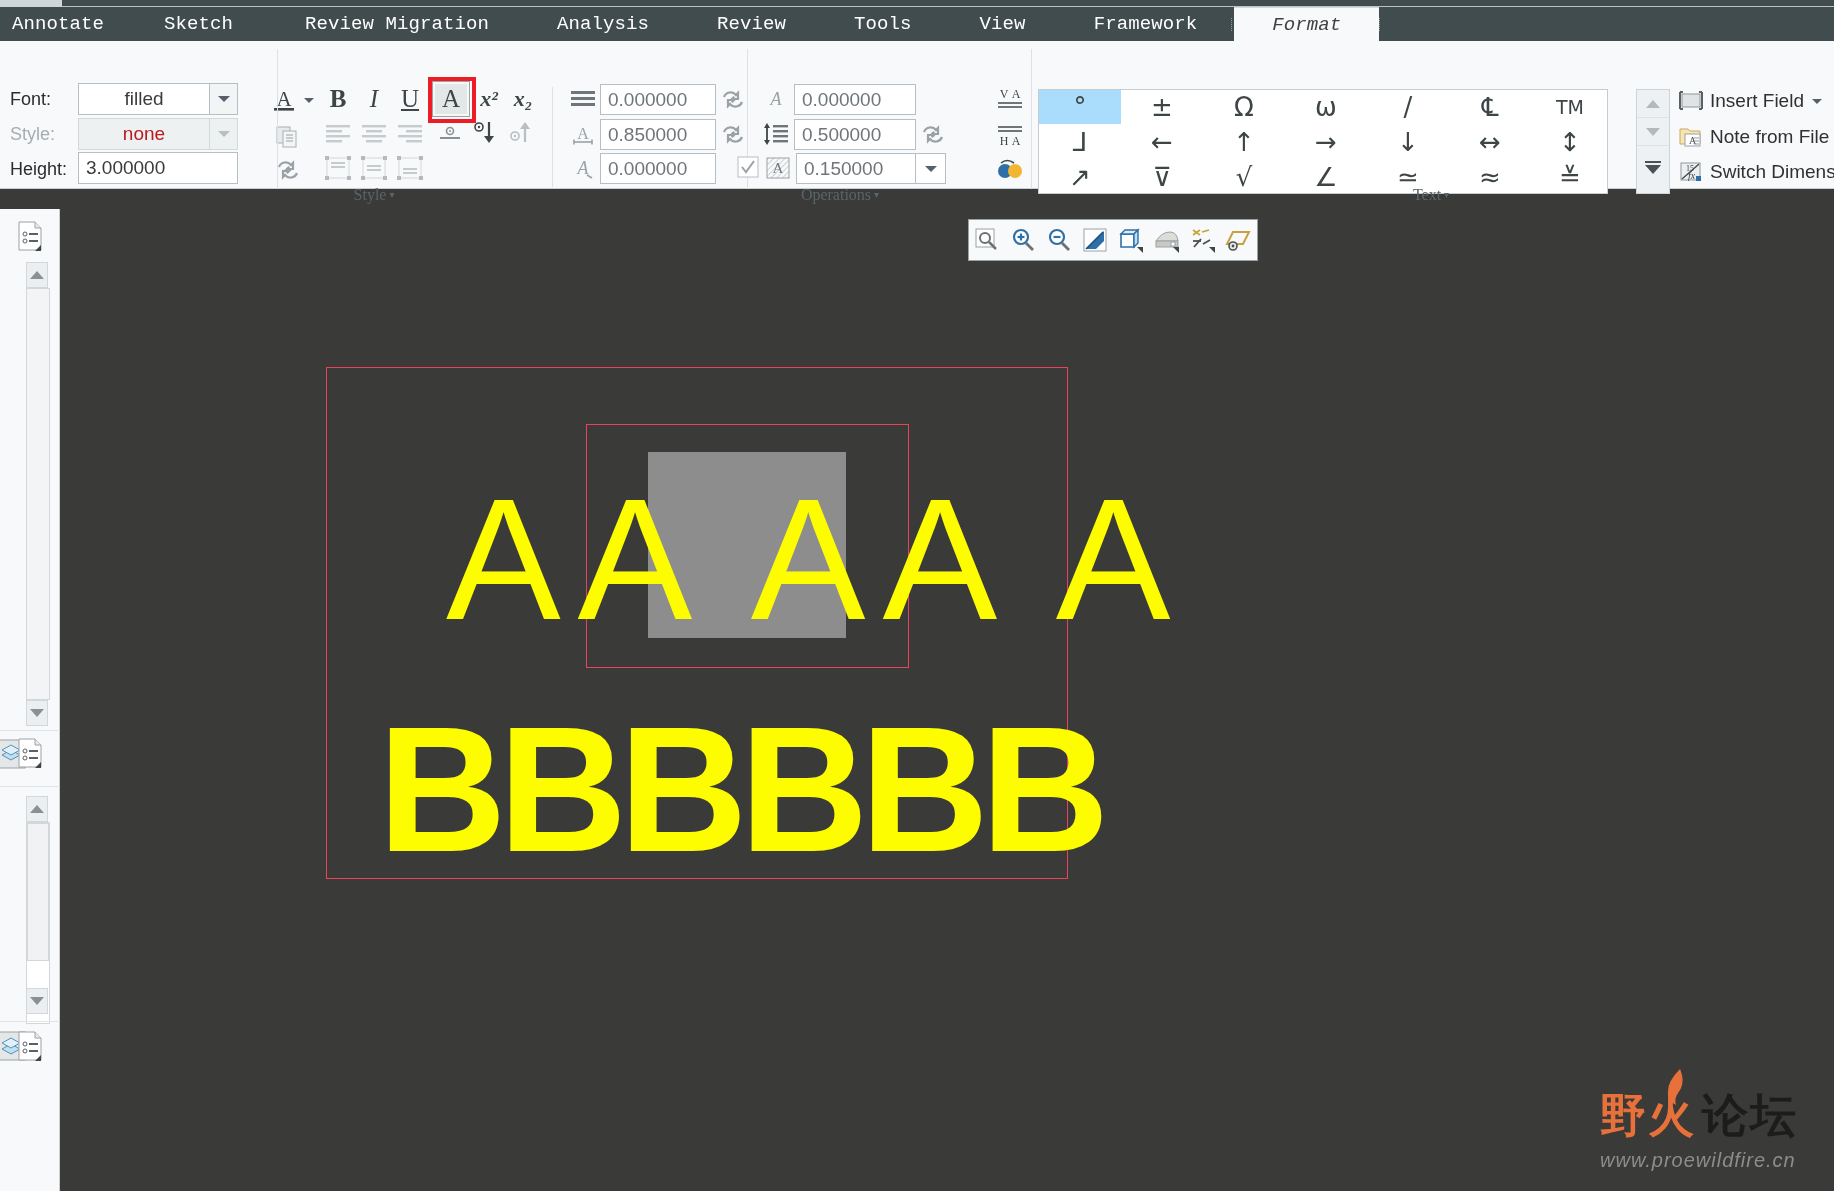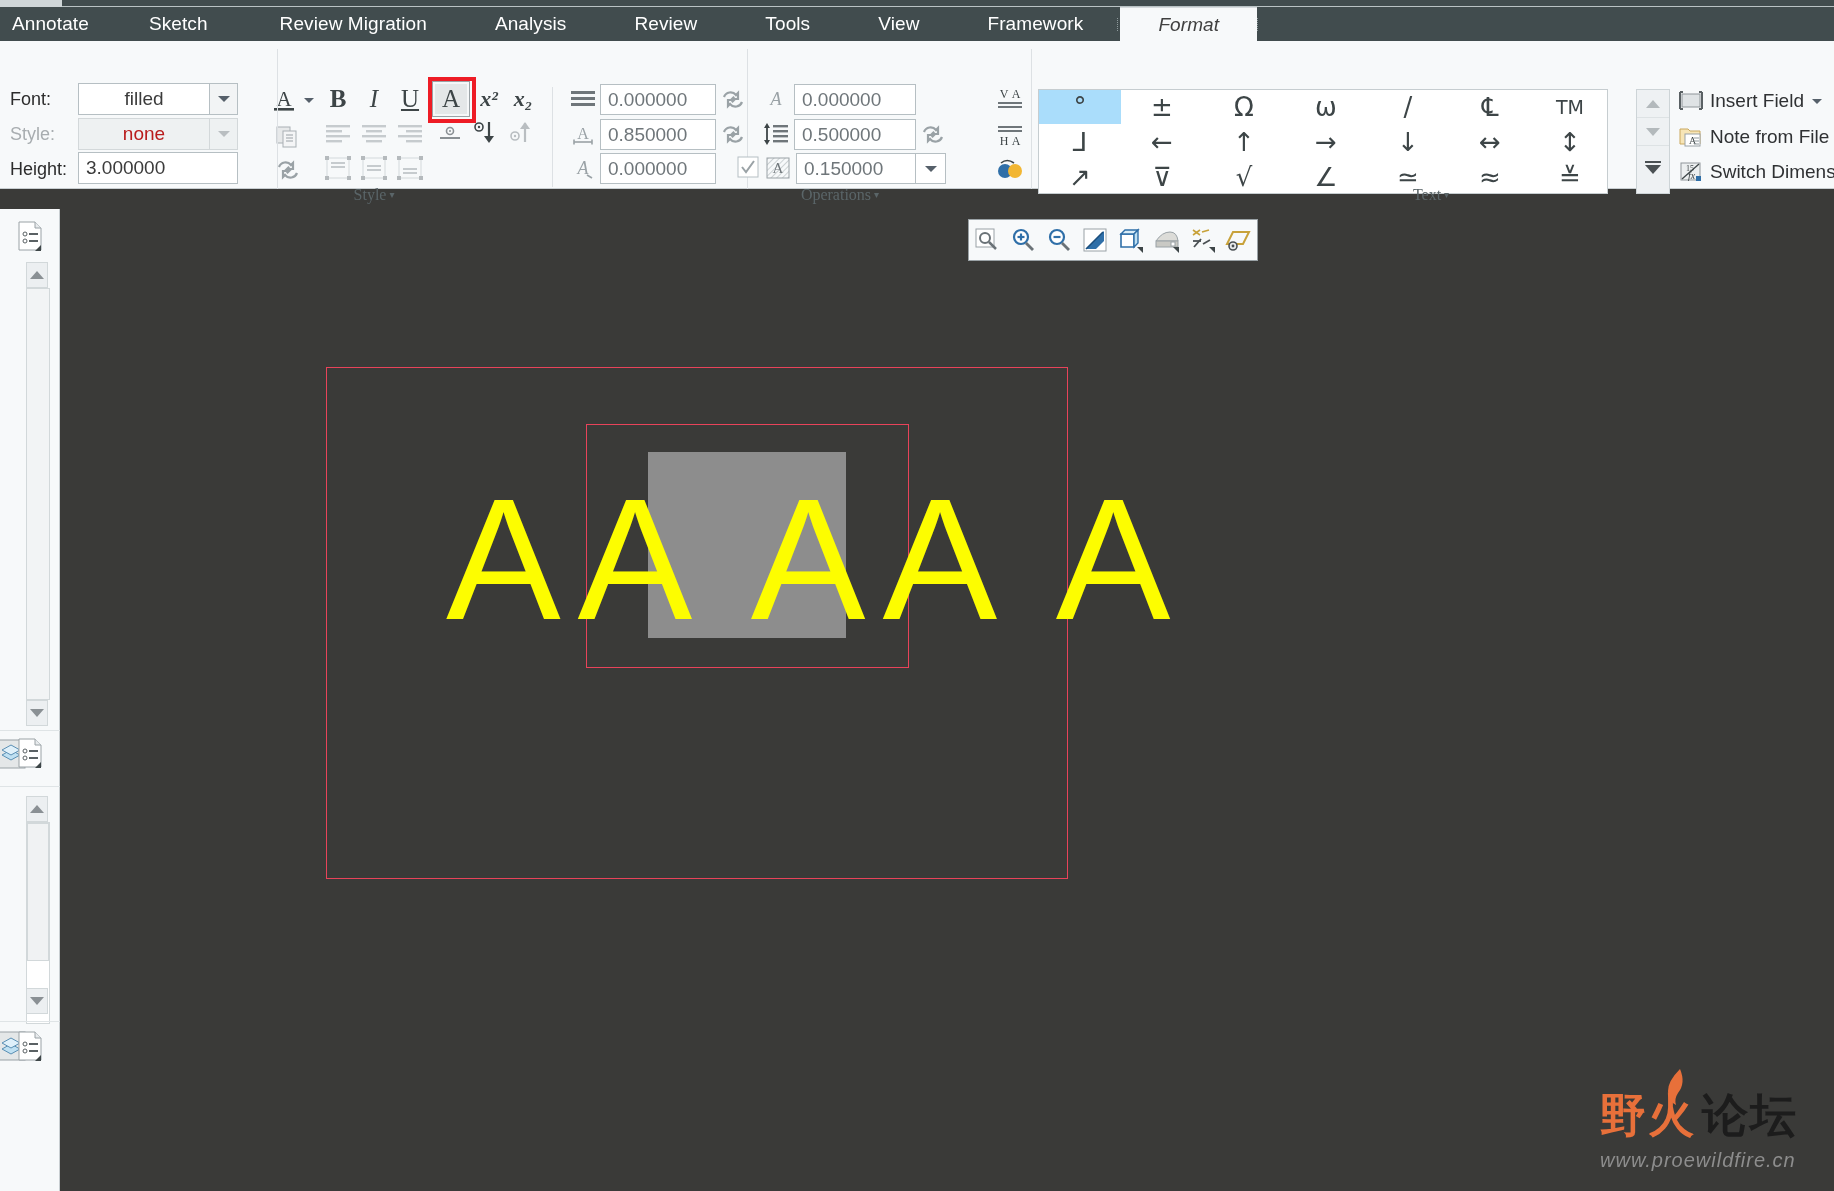--- a/index.html
+++ b/index.html
@@ -8,20 +8,21 @@
     font-family: "Liberation Sans", sans-serif;
     overflow: hidden;
     background: #3a3a38;
   }
   #app { position: relative; width: 1834px; height: 1191px; }
 
   
   .tabstrip {
     position: absolute; left: 0; top: 0; width: 1834px; height: 54px;
     background: #414c4e;
+    font-family: Liberation Mono, monospace;
   }
   .tabstrip .tabs { display: flex; height: 41px; align-items: stretch; }
   .tab {
     display: flex; align-items: center; justify-content: center;
     color: #ffffff; font-size: 19px; padding: 0 28px;
     white-space: nowrap; letter-spacing: .1px;
   }
   .tab.active {
     background: #f7f9fa; color: #404040; font-style: italic;
     border-top: 1px solid #d6dadd;
@@ -780,20 +781,21 @@
           <circle cx="8" cy="19" r="1.4" fill="#4a5053"></circle>
         </svg>
       </div>
     </div>
 
     <div class="redbox" style="left:266px;top:158px;width:742px;height:512px;"></div>
     <div class="redbox" style="left:526px;top:215px;width:323px;height:244px;"></div>
     <div class="graybox" style="left:588px;top:243px;width:198px;height:186px;"></div>
 
     <div class="bigtext" style="left:386px;top:264px;font-size:172px;line-height:172px;letter-spacing:-6px;text-align:center;">A A  A A  A</div>
+    <div class="bigtext" style="left:318px;top:492px;font-size:178px;line-height:178px;letter-spacing:-8px;font-weight:700;">BBBBBB</div>
 
     <div class="wm" style="left:1540px;top:876px;text-align:left;">
       <div style="display:flex;align-items:flex-end;">
         <span class="cn" style="color:#e8703a;">野</span>
         <span style="position:relative;display:inline-block;width:54px;">
           <svg width="54" height="56" viewBox="0 0 54 56" style="position:absolute;left:0;top:-18px;">
             <path d="M32 2 q6 14 -2 24 q-4 6 -2 12 q-8 -4 -8 -14 q0 -10 12 -22 z" fill="#e8703a"></path>
           </svg>
           <span class="cn" style="color:#e8703a;">火</span>
         </span>

